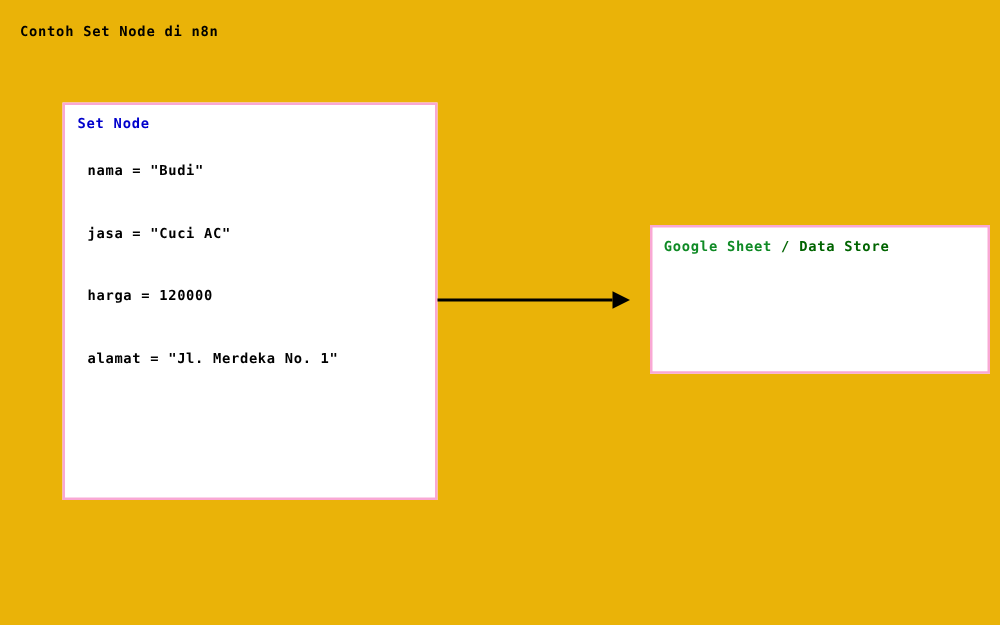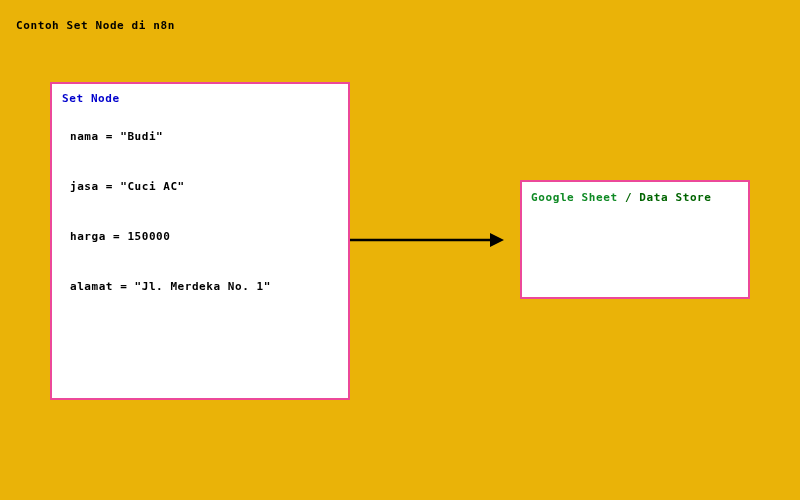--- a/index.html
+++ b/index.html
@@ -39,34 +39,34 @@
     color: #000000;
     white-space: pre;
     line-height: 13px;
   }
 
   
   .node-box {
     position: absolute;
     box-sizing: border-box;
     background: #ffffff;
-    border: 2px solid #ec4899;
+    border: 2px solid #f9a8d4;
   }
 
   #set-node-box {
     left: 50px;
     top: 82px;
     width: 300px;
     height: 318px;
   }
 
   #sheet-node-box {
     left: 520px;
     top: 180px;
-    width: 230px;
+    width: 272px;
     height: 119px;
   }
 
   .node-header {
     position: absolute;
     font-family: "DejaVu Sans Mono", "Liberation Mono", monospace;
     font-size: 11px;
     font-weight: bold;
     letter-spacing: 0.6px;
     white-space: pre;
@@ -137,21 +137,21 @@
     <div class="node-header" id="set-node-header">Set Node</div>
 
     <div class="field-list">
       <div class="field-row">
         <span class="field-text">nama = "Budi"</span>
       </div>
       <div class="field-row">
         <span class="field-text">jasa = "Cuci AC"</span>
       </div>
       <div class="field-row">
-        <span class="field-text">harga = 150000</span>
+        <span class="field-text">harga = 120000</span>
       </div>
       <div class="field-row">
         <span class="field-text">alamat = "Jl. Merdeka No. 1"</span>
       </div>
     </div>
   </div>
 
   <svg id="connector-arrow" viewBox="0 0 160 26" width="160" height="26">
     <line x1="2" y1="12" x2="142" y2="12" stroke="#000000" stroke-width="2.4"></line>
     <polygon points="142,5 156,12 142,19" fill="#000000"></polygon>

